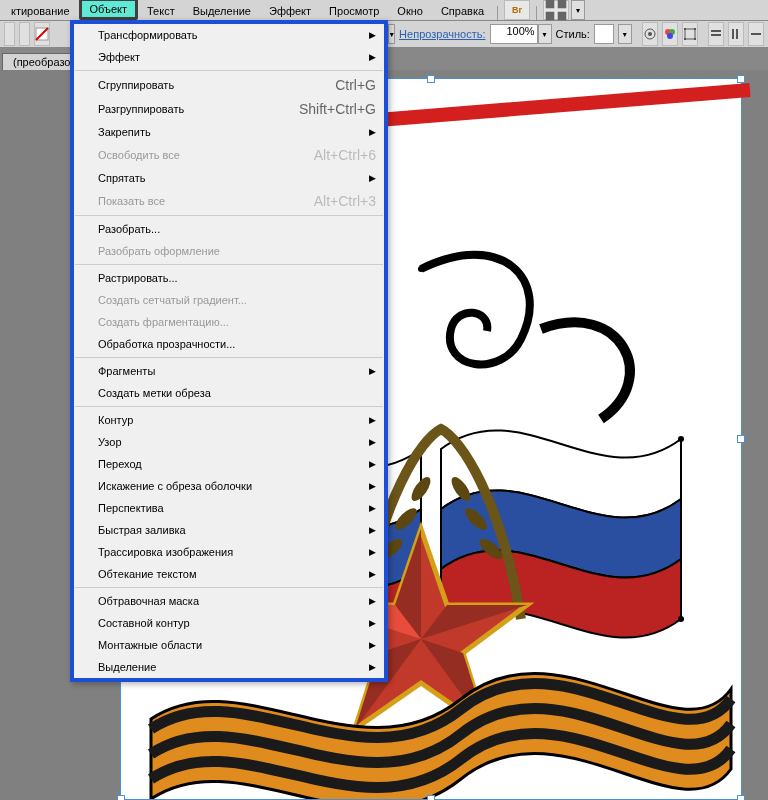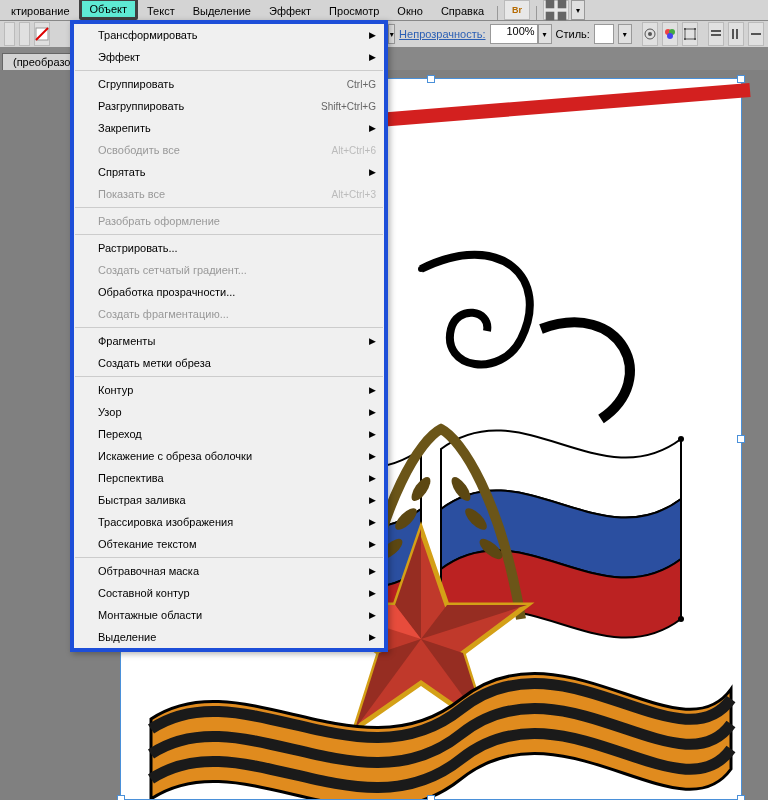--- a/index.html
+++ b/index.html
@@ -20,21 +20,21 @@
   .tabbar{height:22px;background:#888;display:flex;align-items:flex-end;padding-left:2px}
   .tab{background:#d4d4d4;border:1px solid #666;border-bottom:none;padding:2px 10px;font-size:11px}
   .canvas-area{position:absolute;left:0;top:70px;right:0;bottom:0;background:#808080}
   .artboard{position:absolute;left:120px;top:8px;width:620px;height:720px;background:#fff;border:1px solid #000}
   .selbox{position:absolute;left:120px;top:8px;width:620px;height:720px;border:1px solid #4a90d9}
   .handle{position:absolute;width:6px;height:6px;background:#fff;border:1px solid #4a90d9}
   .dropdown{position:absolute;left:70px;top:20px;width:310px;background:#f0f0f0;border:4px solid #1d4ed8;box-shadow:2px 2px 6px rgba(0,0,0,.3);z-index:100}
   .dropdown .di{display:flex;align-items:center;padding:4px 8px 4px 24px;min-height:14px;cursor:default;position:relative}
   .dropdown .di.disabled{color:#999}
   .dropdown .di .label{flex:1}
-  .dropdown .di .short{color:#666;font-size:10px}
+  .dropdown .di .short{color:#666;font-size:14px}
   .dropdown .di.disabled .short{color:#bbb}
   .dropdown .di .arrow{position:absolute;right:8px;font-size:9px}
   .dropdown hr{border:none;border-top:1px solid #ccc;margin:2px 1px}
   .arrow-annotation{position:absolute;z-index:90;pointer-events:none}
   
   .art{position:absolute;inset:0}
 </style>
 </head>
 <body>
 
@@ -223,35 +223,38 @@
     </div>
     <div class="di">
       <span class="label">Спрятать</span>
       <span class="arrow">▶</span>
     </div>
     <div class="di disabled">
       <span class="label">Показать все</span>
       <span class="short">Alt+Ctrl+3</span>
     </div>
     <hr>
+    <div class="di">
+      <span class="label">Разобрать...</span>
+    </div>
     <div class="di disabled">
       <span class="label">Разобрать оформление</span>
     </div>
     <hr>
     <div class="di">
       <span class="label">Растрировать...</span>
     </div>
     <div class="di disabled">
       <span class="label">Создать сетчатый градиент...</span>
     </div>
+    <div class="di disabled">
+      <span class="label">Создать фрагментацию...</span>
+    </div>
     <div class="di">
       <span class="label">Обработка прозрачности...</span>
-    </div>
-    <div class="di disabled">
-      <span class="label">Создать фрагментацию...</span>
     </div>
     <hr>
     <div class="di">
       <span class="label">Фрагменты</span>
       <span class="arrow">▶</span>
     </div>
     <div class="di">
       <span class="label">Создать метки обреза</span>
     </div>
     <hr>

